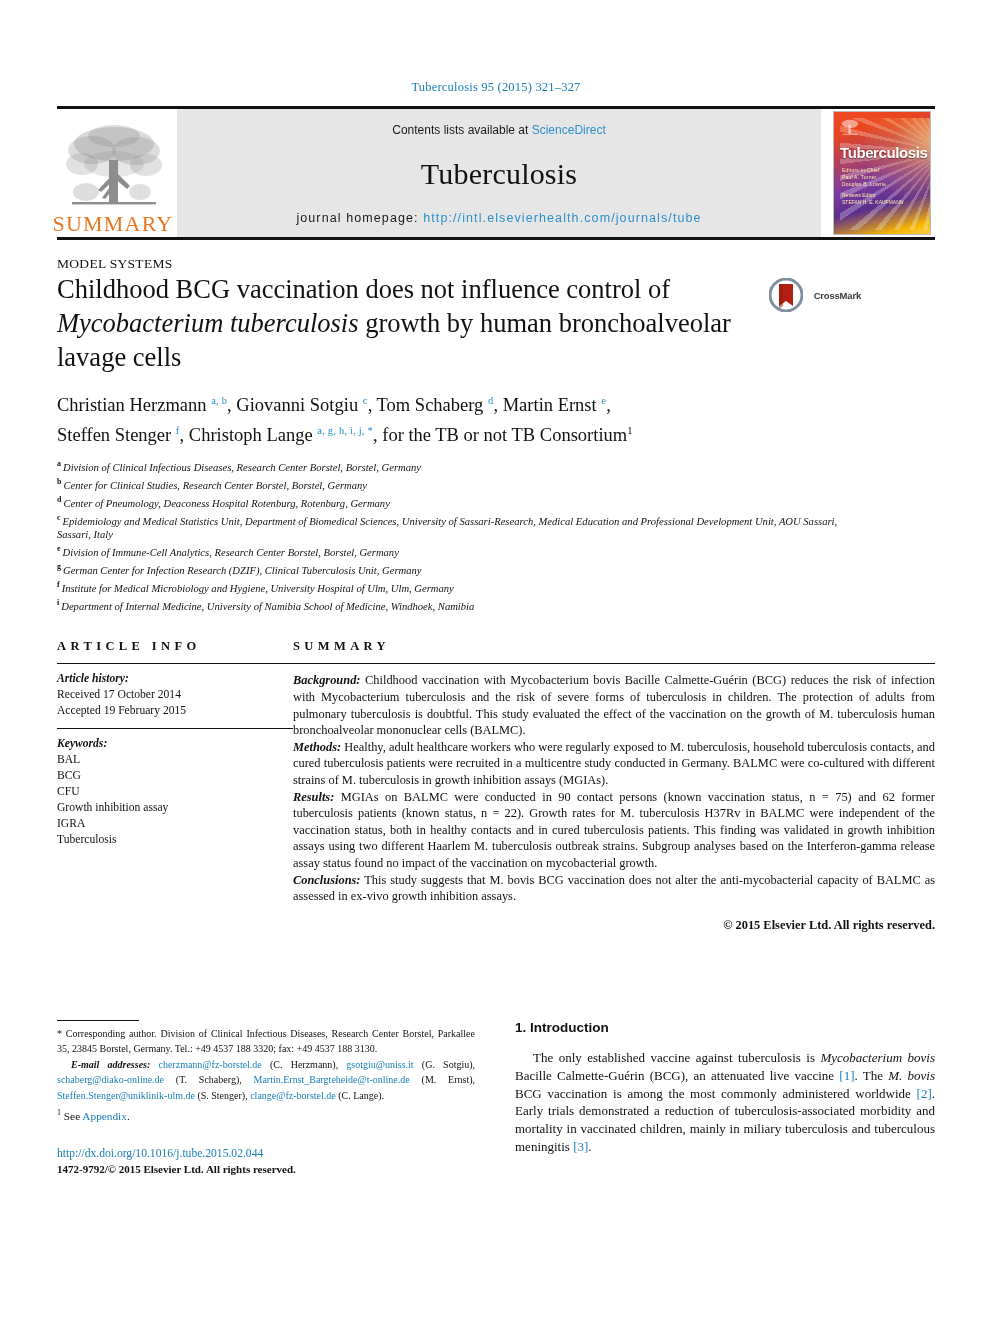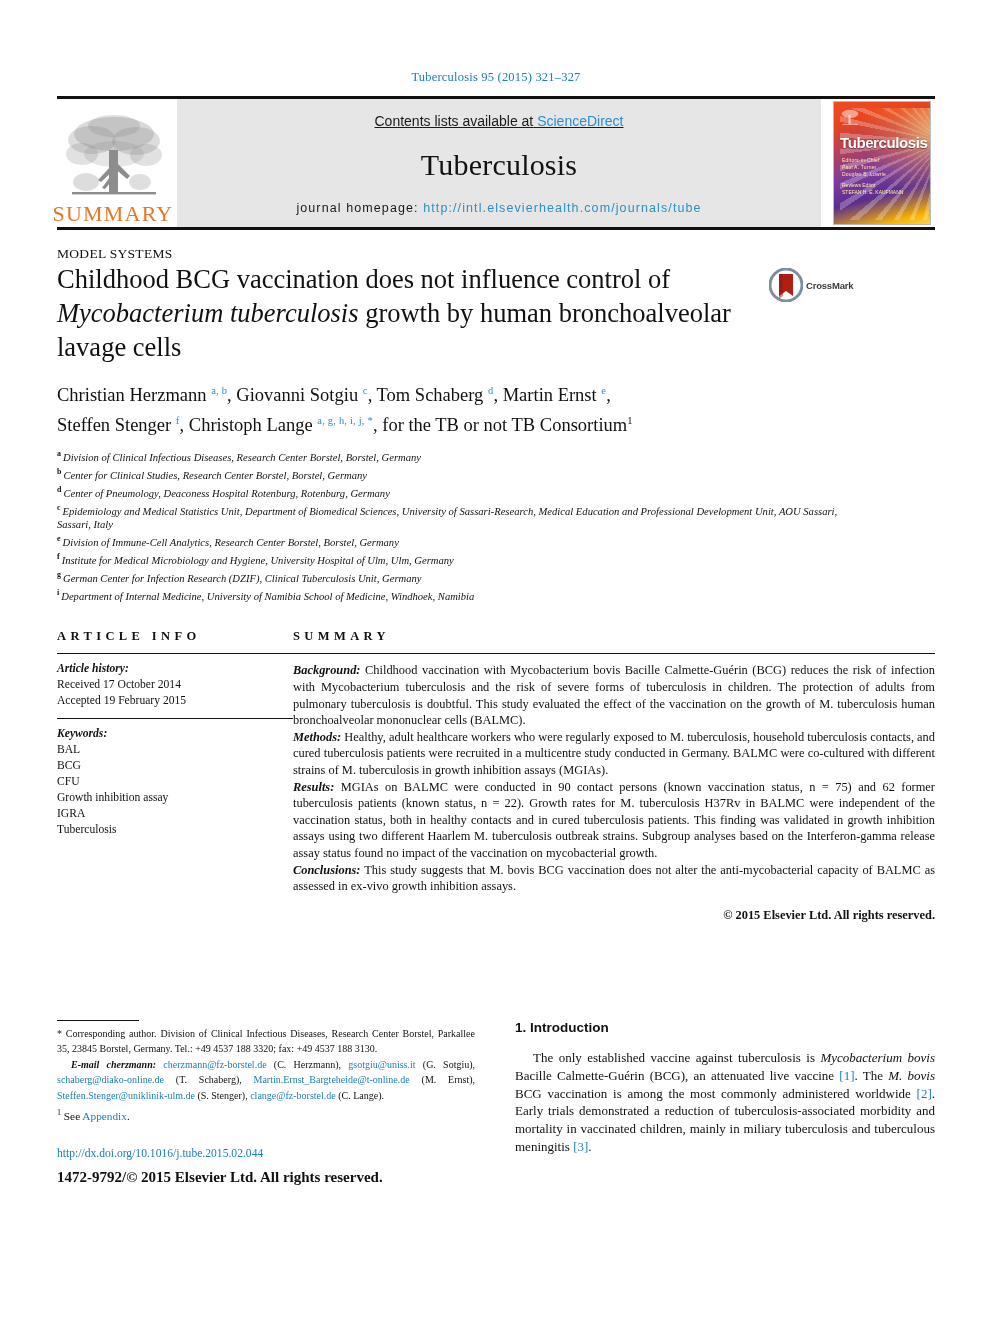--- a/index.html
+++ b/index.html
@@ -13,21 +13,21 @@
     font-family: "Liberation Serif", serif;
     color: #000000;
     position: relative;
     overflow: hidden;
   }
   .page {
     position: relative;
     width: 992px;
     height: 1323px;
     box-sizing: border-box;
-    padding: 0 57px;
+    padding: 10px 57px;
   }
 
   
   .running-head {
     text-align: center;
     color: #1a7db6;
     font-family: "Liberation Serif", serif;
     font-size: 12.5px;
     letter-spacing: .2px;
     padding-top: 70px;
@@ -67,23 +67,22 @@
     margin-right: 8px;
     display: flex;
     flex-direction: column;
     align-items: center;
     justify-content: space-between;
     padding: 14px 0 12px 0;
     box-sizing: border-box;
   }
   .contents-line {
     font-family: "Liberation Sans", sans-serif;
-    font-size: 14px;
+    font-size: 12px;
     color: #1a1a1a;
-    text-decoration: underline;
   }
   .contents-line .sd {
     color: #2b8fc9;
   }
   .journal-name {
     font-family: "Liberation Serif", serif;
     font-size: 30px;
     color: #111;
     letter-spacing: .2px;
   }
@@ -181,20 +180,21 @@
     max-width: 700px;
   }
   .article-title i { font-style: italic; }
   .crossmark {
     flex: 0 0 auto;
     width: 92px;
     margin-left: 12px;
     margin-top: 6px;
     display: flex;
     align-items: center;
+    justify-content: space-between;
   }
   .crossmark-label {
     font-family: "Liberation Sans", sans-serif;
     font-size: 9.5px;
     font-weight: bold;
     color: #3b3b3b;
     margin-left: 3px;
     letter-spacing: -.2px;
   }
 
@@ -346,25 +346,24 @@
   .footnote-appendix sup { font-size: 8px; }
   .doi-line {
     font-family: "Liberation Serif", serif;
     font-size: 11.6px;
     line-height: 15.5px;
     color: #1a7db6;
     margin-top: 22px;
   }
   .issn-line {
     font-family: "Liberation Serif", serif;
-    font-size: 15px;
+    font-size: 11px;
     line-height: 15.5px;
     color: #111;
     font-weight: bold;
-    margin-top: 8px;
   }
   .intro-head {
     font-family: "Liberation Sans", sans-serif;
     font-size: 13.5px;
     font-weight: bold;
     color: #111;
     margin: 0 0 14px 0;
   }
   .intro-body {
     font-family: "Liberation Serif", serif;
@@ -470,22 +469,22 @@
     <span>Christoph Lange</span> <sup>a, g, h, i, j, *</sup>,
     <span>for the TB or not TB Consortium</span><sup class="plain">1</sup>
   </div>
 
   <div class="affiliations">
     <p class="aff"><span class="mk">a</span><span>Division of Clinical Infectious Diseases, Research Center Borstel, Borstel, Germany</span></p>
     <p class="aff"><span class="mk">b</span><span>Center for Clinical Studies, Research Center Borstel, Borstel, Germany</span></p>
     <p class="aff"><span class="mk">d</span><span>Center of Pneumology, Deaconess Hospital Rotenburg, Rotenburg, Germany</span></p>
     <p class="aff"><span class="mk">c</span><span>Epidemiology and Medical Statistics Unit, Department of Biomedical Sciences, University of Sassari-Research, Medical Education and Professional Development Unit, AOU Sassari, Sassari, Italy</span></p>
     <p class="aff"><span class="mk">e</span><span>Division of Immune-Cell Analytics, Research Center Borstel, Borstel, Germany</span></p>
+    <p class="aff"><span class="mk">g</span><span>German Center for Infection Research (DZIF), Clinical Tuberculosis Unit, Germany</span></p>
     <p class="aff"><span class="mk">f</span><span>Institute for Medical Microbiology and Hygiene, University Hospital of Ulm, Ulm, Germany</span></p>
-    <p class="aff"><span class="mk">g</span><span>German Center for Infection Research (DZIF), Clinical Tuberculosis Unit, Germany</span></p>
     <p class="aff"><span class="mk">i</span><span>Department of Internal Medicine, University of Namibia School of Medicine, Windhoek, Namibia</span></p>
   </div>
 
   <div class="abstract-block">
 
     <div class="info-col">
       <div class="sec-head">ARTICLE INFO</div>
       <div class="rule-thick"></div>
       <div class="info-body">
         <div class="lbl">Article history:</div>
@@ -516,21 +515,21 @@
       <div class="copyright">© 2015 Elsevier Ltd. All rights reserved.</div>
     </div>
   </div>
 
   <div class="bottom-cols">
 
     <div class="col-left">
       <div class="footnote-rule"></div>
       <div class="footnote">* Corresponding author. Division of Clinical Infectious Diseases, Research Center Borstel, Parkallee 35, 23845 Borstel, Germany. Tel.: +49 4537 188 3320; fax: +49 4537 188 3130.</div>
       <div class="footnote" style="text-indent:14px;">
-        <span class="em">E-mail cherzmann:</span>
+        <span class="em">E-mail addresses:</span>
         <span class="lnk">cherzmann@fz-borstel.de</span>
         <span>(C. Herzmann)</span>,
         <span class="lnk">gsotgiu@uniss.it</span>
         <span>(G. Sotgiu)</span>,
         <span class="lnk">schaberg@diako-online.de</span>
         <span>(T. Schaberg)</span>,
         <span class="lnk">Martin.Ernst_Bargteheide@t-online.de</span>
         <span>(M. Ernst)</span>,
         <span class="lnk">Steffen.Stenger@uniklinik-ulm.de</span>
         <span>(S. Stenger)</span>,

